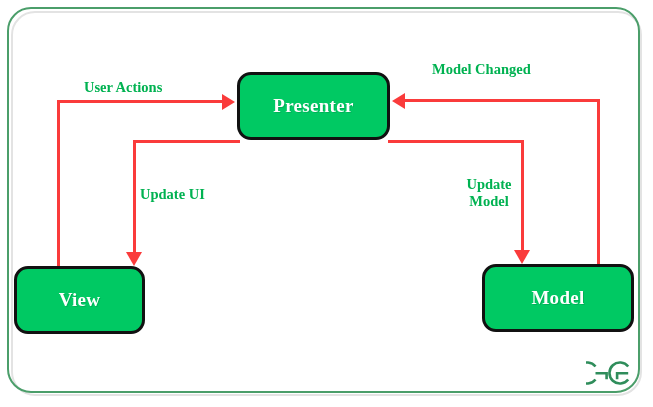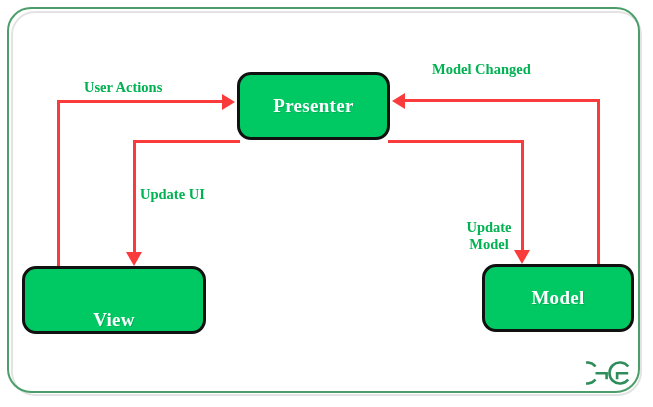--- a/index.html
+++ b/index.html
@@ -58,21 +58,21 @@
     font-family: "Liberation Serif", "DejaVu Serif", serif;
     letter-spacing: 0.3px;
   }
 
   #node-presenter {
     left: 237px; top: 72px; width: 153px; height: 68px;
   }
   #node-presenter .node-label { font-size: 19px; }
 
   #node-view {
-    left: 22px; top: 266px; width: 184px; height: 68px; align-items: flex-end;
+    left: 14px; top: 266px; width: 131px; height: 68px;
   }
   #node-view .node-label { font-size: 19px; }
 
   #node-model {
     left: 482px; top: 264px; width: 152px; height: 68px;
   }
   #node-model .node-label { font-size: 19px; }
 
   
   .seg {
@@ -112,21 +112,21 @@
     font-weight: bold;
     font-size: 14.5px;
     font-family: "Liberation Serif", "DejaVu Serif", serif;
     white-space: pre;
     line-height: 1.18;
     z-index: 5;
   }
   #label-user-actions  { left: 84px;  top: 79px; }
   #label-model-changed { left: 432px; top: 61px; }
   #label-update-ui     { left: 140px; top: 186px; }
-  #label-update-model  { left: 453px; top: 176px; text-align: center; width: 72px; margin-top: 43px; }
+  #label-update-model  { left: 453px; top: 176px; text-align: center; width: 72px; }
 
   
   #gfg-logo {
     position: absolute;
     left: 586px;
     top: 352px;
     width: 52px;
     height: 42px;
     z-index: 7;
   }

